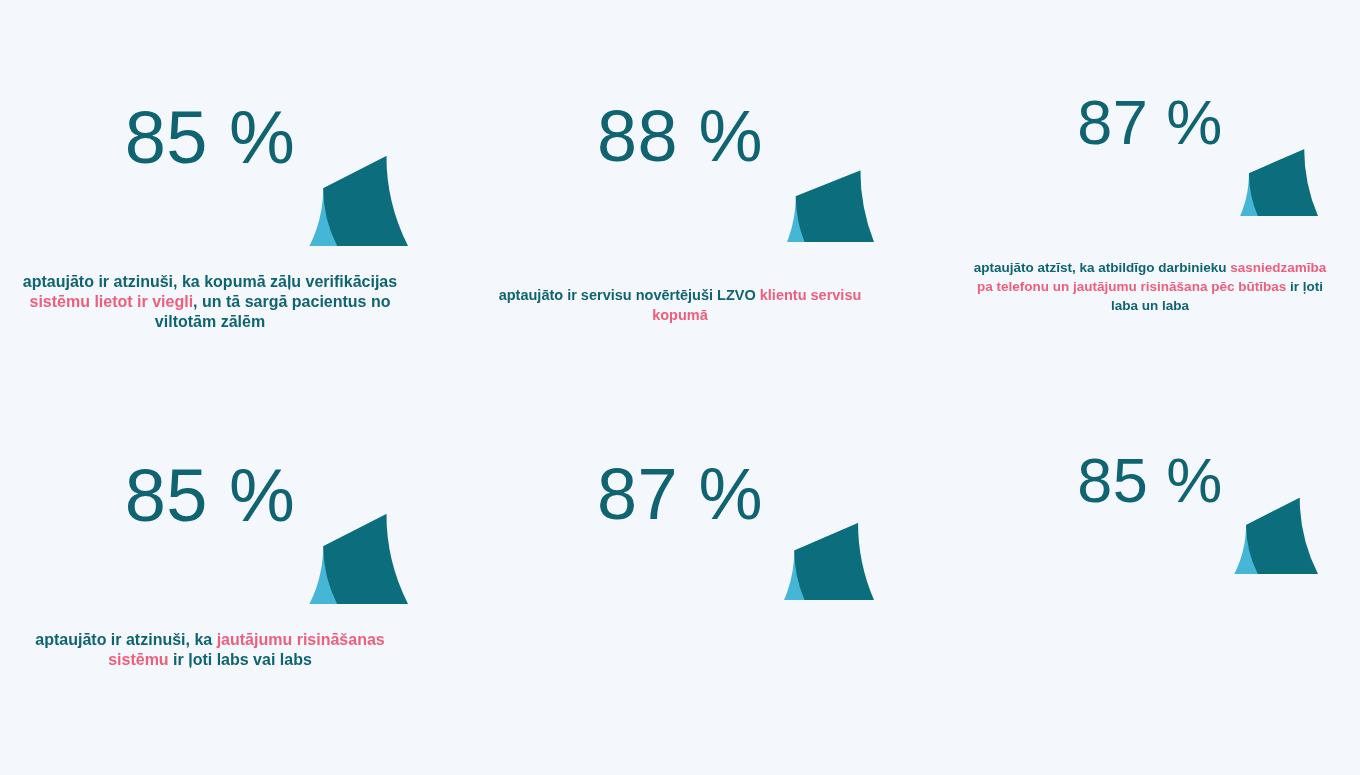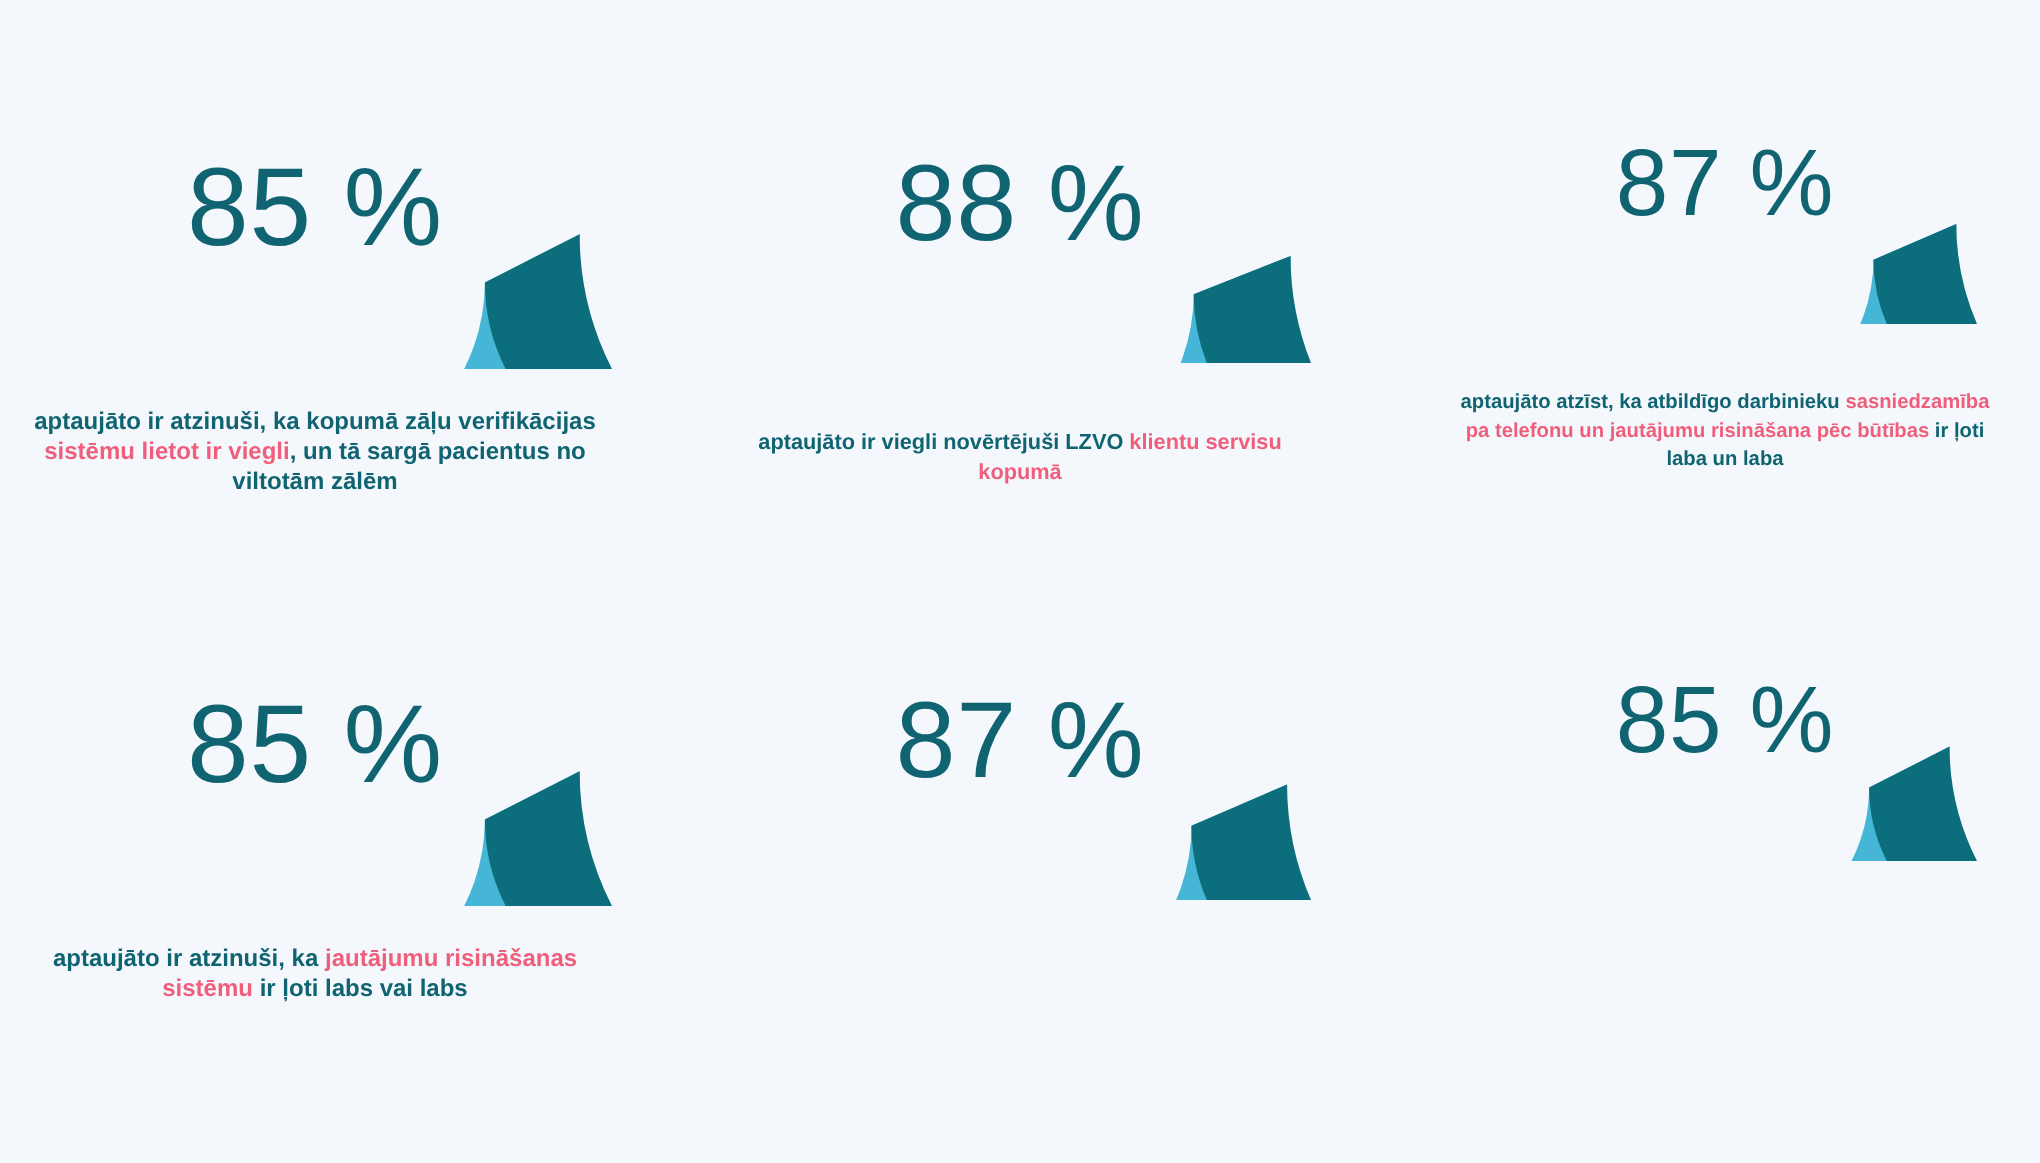--- a/index.html
+++ b/index.html
@@ -88,21 +88,21 @@
   </div>
 
   <div class="gauge-card size-md col-b row-1">
     <div class="gauge-wrap">
       <svg class="gauge-svg" viewBox="0 0 388 196">
           <path d="M 374.3766382623208 124.5838367791725 A 194 194 0 0 1 0 195.99999999999997 L 69.452 195.99999999999997 A 124.548 124.548 0 0 0 309.80180176440996 150.15082321222874 Z" fill="#45b6d5"></path>
           <path d="M 388 196 A 194 194 0 0 1 374.3766382623208 124.5838367791725 L 309.80180176440996 150.15082321222874 A 124.548 124.548 0 0 0 318.548 196 Z" fill="#0c6e7c"></path>
         </svg>
       <div class="gauge-value">88 %</div>
     </div>
-    <div class="caption"><span>aptaujāto ir viegli novērtējuši LZVO </span><span class="hl">klientu servisu kopumā</span></div>
+    <div class="caption"><span>aptaujāto ir servisu novērtējuši LZVO </span><span class="hl">klientu servisu kopumā</span></div>
   </div>
 
   <div class="gauge-card size-sm col-c row-1">
     <div class="gauge-wrap">
       <svg class="gauge-svg" viewBox="0 0 336 170">
           <path d="M 322.18277711490884 103.27915437335685 A 168 168 0 0 1 0 169.99999999999997 L 60.14399999999999 170 A 107.85600000000001 107.85600000000001 0 0 0 266.9853429077715 127.1652171076951 Z" fill="#45b6d5"></path>
           <path d="M 336 170 A 168 168 0 0 1 322.18277711490884 103.27915437335685 L 266.9853429077715 127.1652171076951 A 107.85600000000001 107.85600000000001 0 0 0 275.856 170 Z" fill="#0c6e7c"></path>
         </svg>
       <div class="gauge-value">87 %</div>
     </div>

